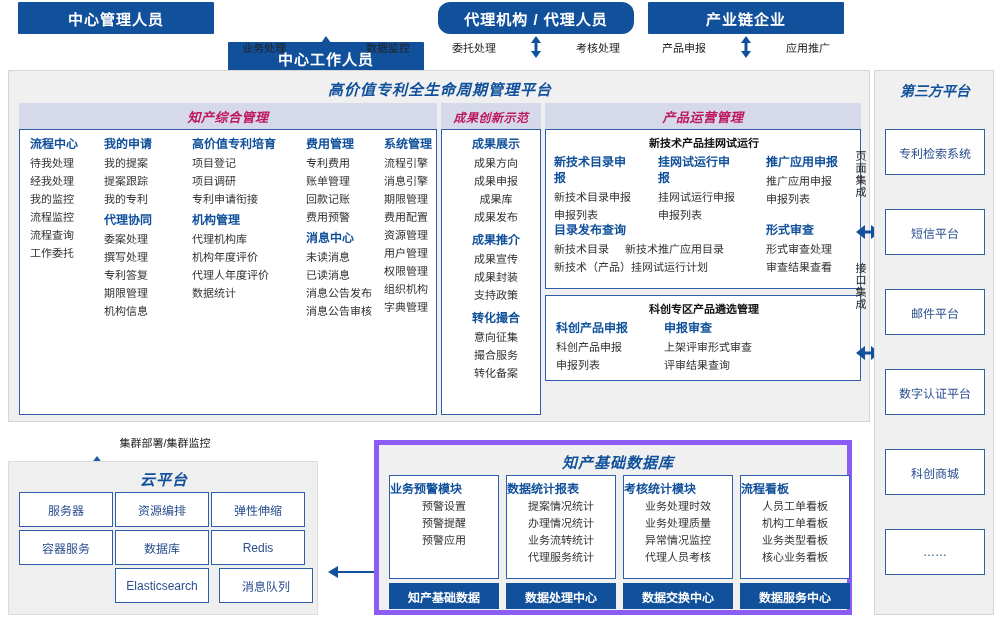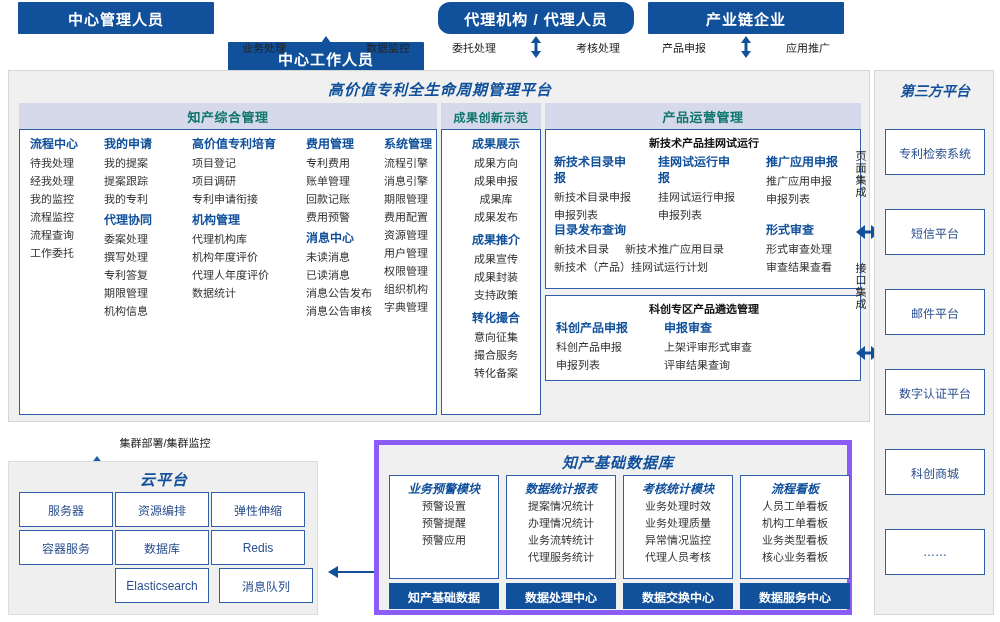--- a/index.html
+++ b/index.html
@@ -76,21 +76,21 @@
     background:#f0f0f0;border:1px solid #d5d5d5;
   }
   .platform-title{
     font-size:15px;font-weight:bold;color:#11509b;
     font-style:italic;letter-spacing:1px;
   }
   .band{
     background:#d6d9ea;
   }
   .band-title{
-    font-size:13px;font-weight:bold;color:#0f766e;
+    font-size:13px;font-weight:bold;color:#be185d;font-style:italic;
     letter-spacing:.5px;
   }
   .white-box{
     background:#ffffff;border:1.5px solid #2f5fa8;
   }
 
   .col-head{
     font-size:12px;font-weight:bold;color:#11509b;line-height:16px;
     margin-bottom:2px;white-space:nowrap;
   }
@@ -115,21 +115,21 @@
   .cloud-title{font-size:15px;font-weight:bold;color:#11509b;font-style:italic;letter-spacing:1px;}
   .cloud-cell{
     background:#fff;border:1.3px solid #2f5fa8;
     font-size:12px;color:#2a4f8f;
   }
 
   
   .db-panel{background:#f0f0f0;border:5px solid #8b5cf6;}
   .db-title{font-size:15px;font-weight:bold;color:#11509b;font-style:italic;letter-spacing:1px;}
   .db-card{background:#fff;border:1.2px solid #2f5fa8;}
-  .db-card-head{font-size:12px;font-weight:bold;color:#11509b;text-align:center;line-height:18px;font-style:italic;}
+  .db-card-head{font-size:12px;font-weight:bold;color:#11509b;line-height:18px;}
   .db-leaf{font-size:11px;color:#333;text-align:center;line-height:17px;white-space:nowrap;}
   .db-foot{
     background:#11509b;color:#fff;font-size:12px;font-weight:bold;
   }
 
   .vtext{
     writing-mode:vertical-rl;text-orientation:upright;
     font-size:11px;color:#222;letter-spacing:1px;line-height:13px;
   }
 </style>

